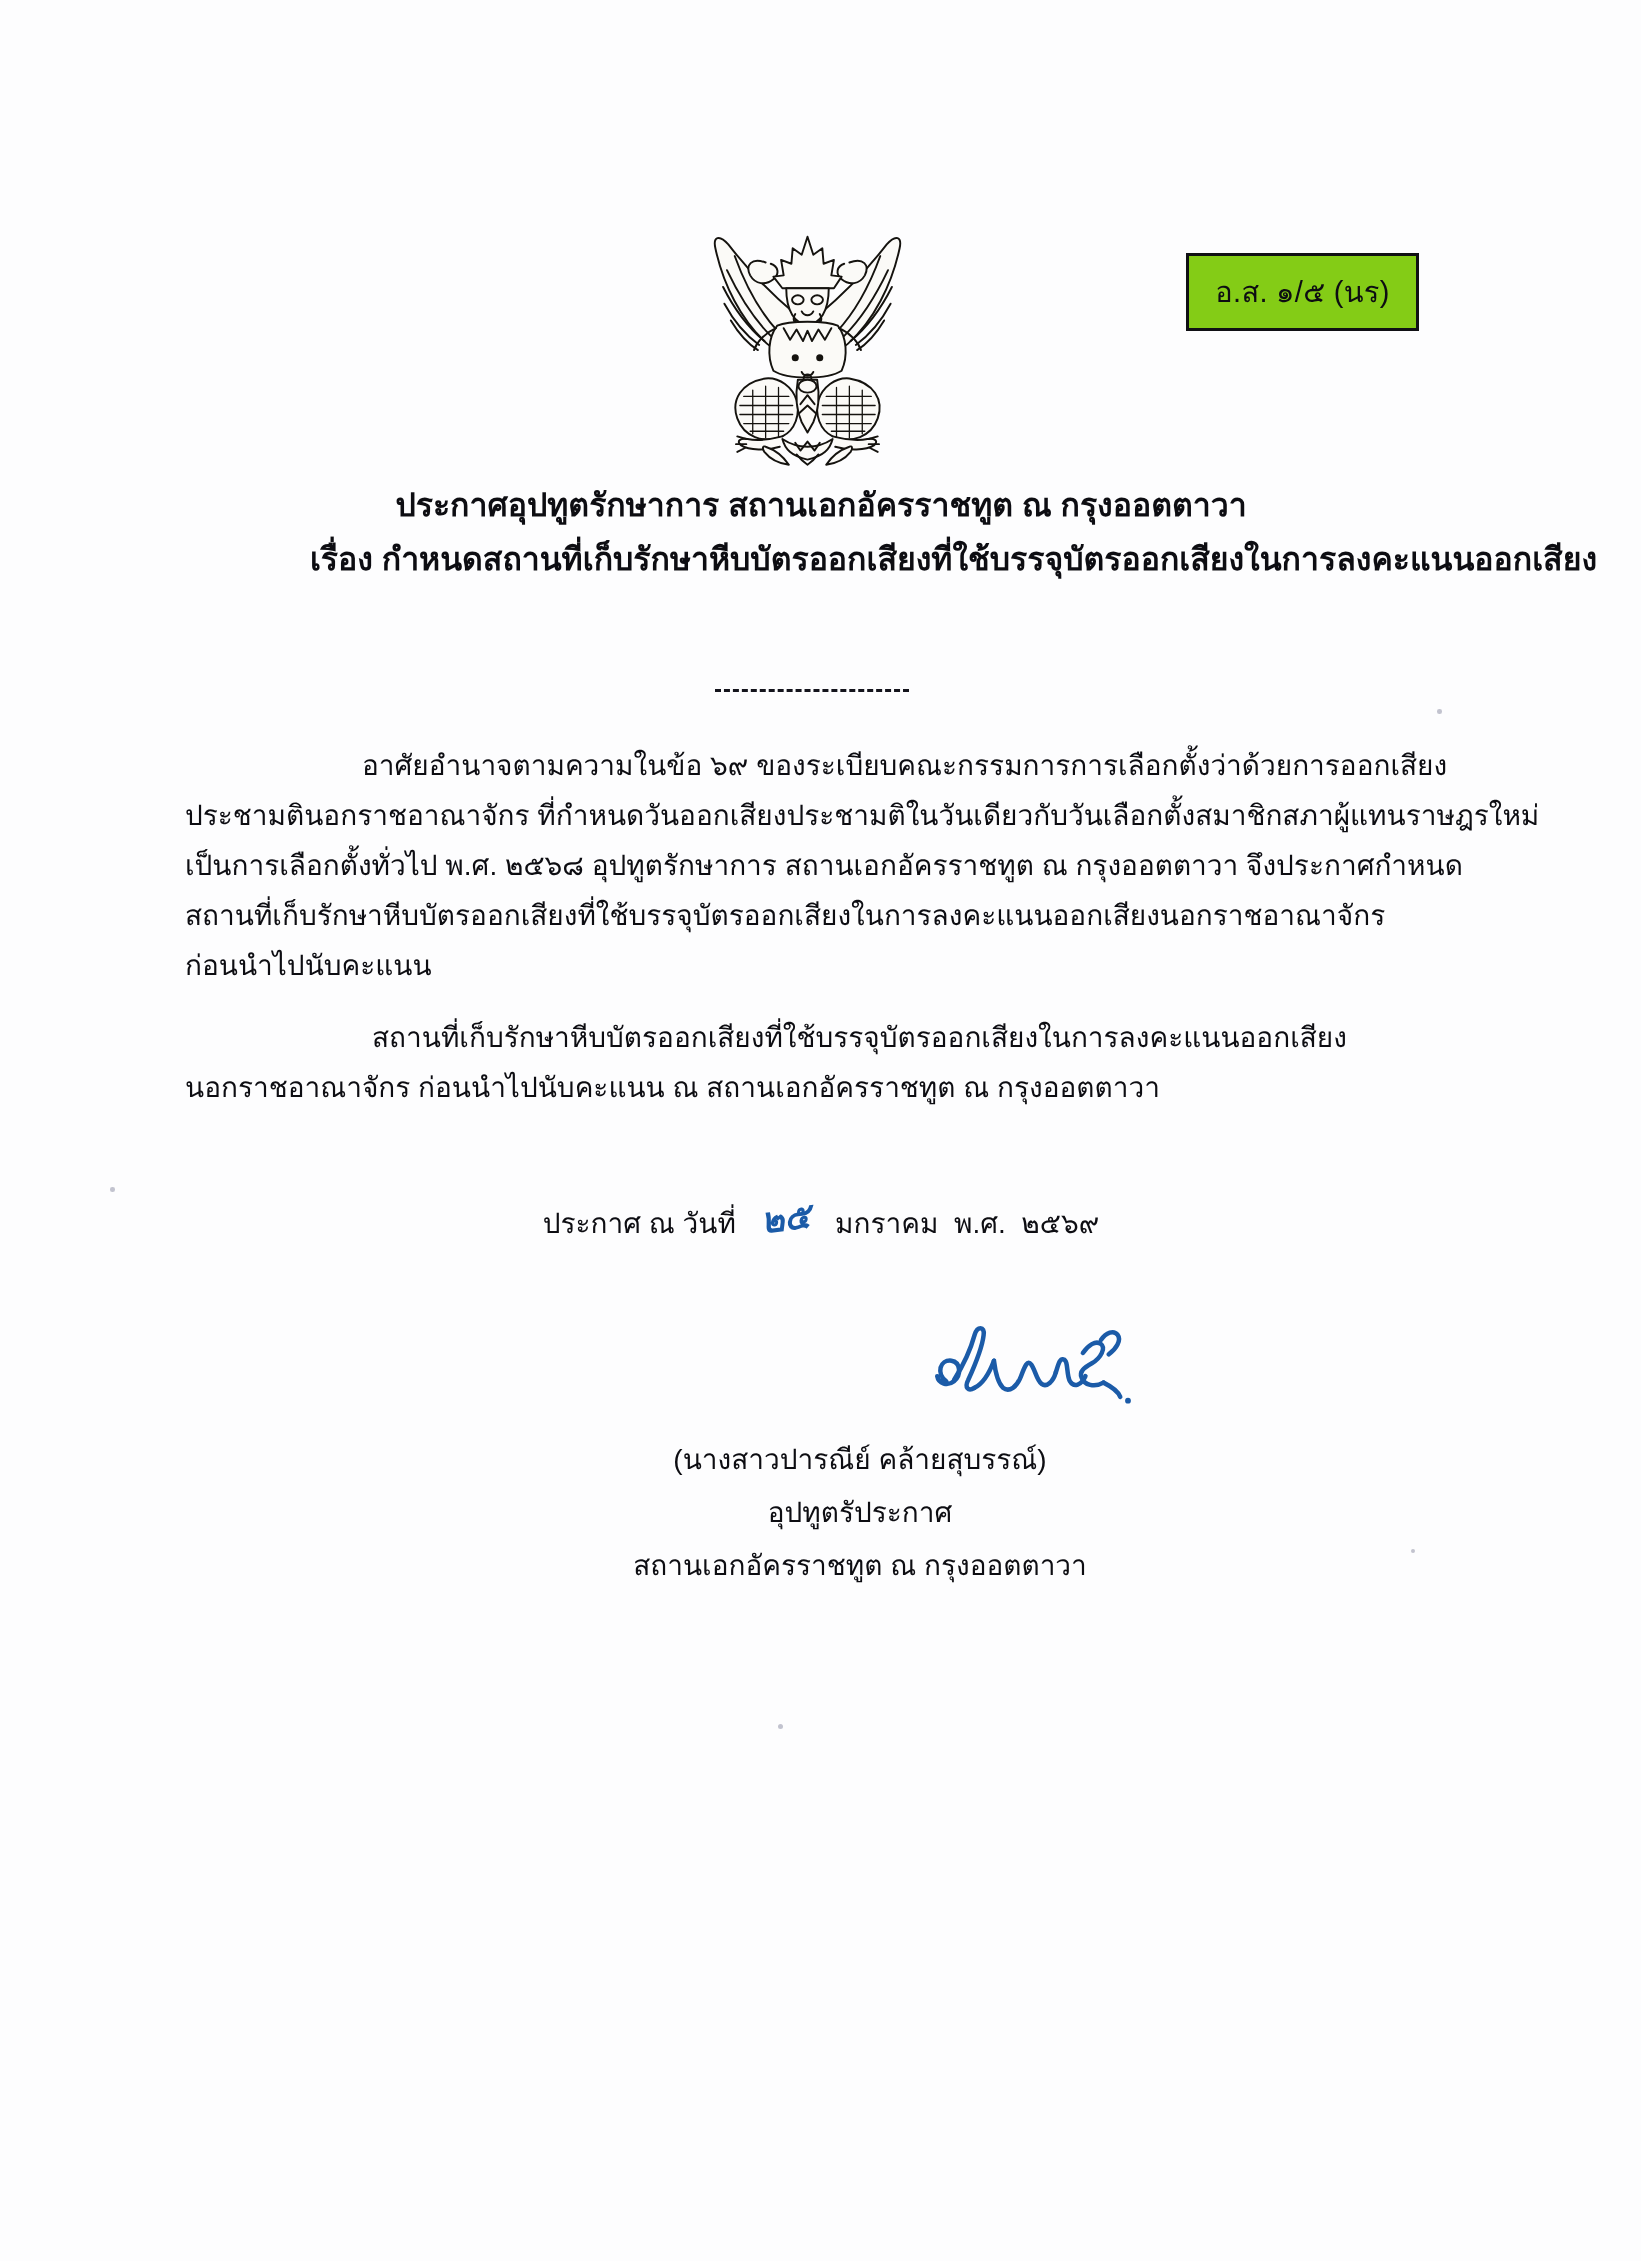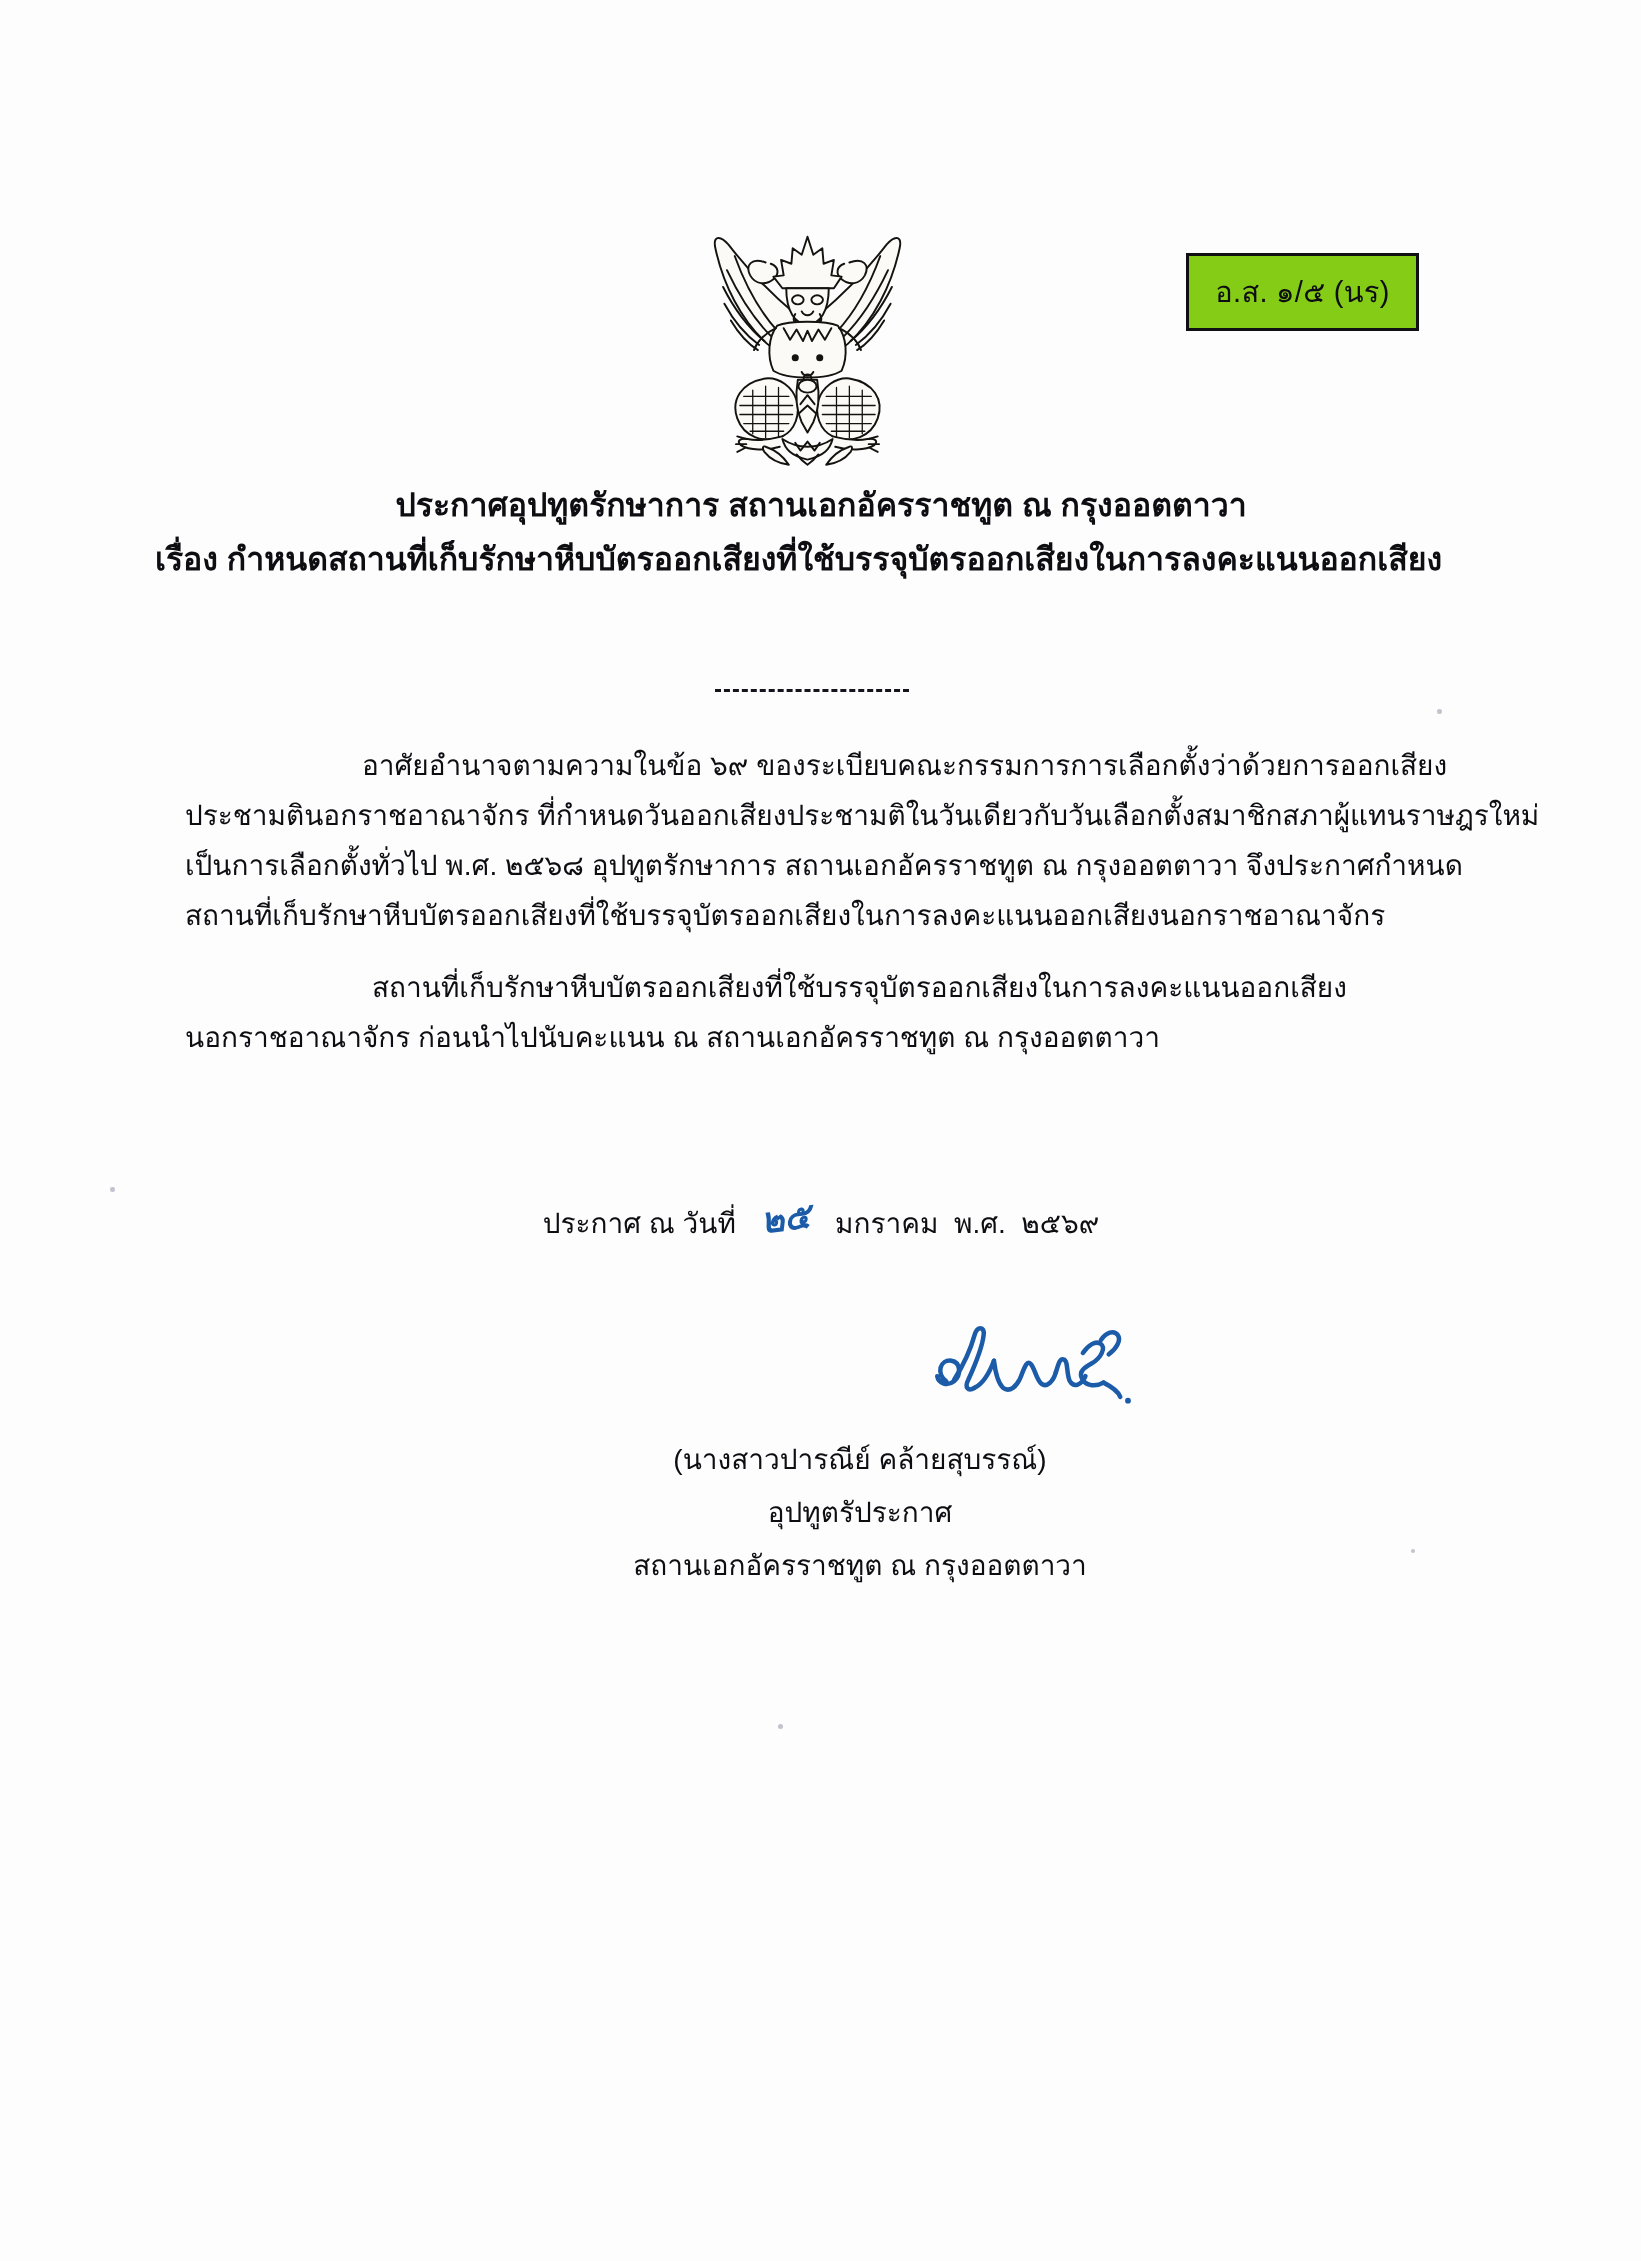--- a/index.html
+++ b/index.html
@@ -74,20 +74,21 @@
     text-align: center;
   }
   .h-line {
     font-size: 32px;
     line-height: 54px;
     white-space: nowrap;
     font-weight: 600;
   }
   .h-line.subject {
     padding-right: 45px;
+    text-align: right;
   }
 
   .rule {
     position: absolute;
     left: 715px;
     top: 689px;
     width: 194px;
     height: 0;
     border-top: 3.2px dashed #14141c;
   }
@@ -245,20 +246,21 @@
     <div class="h-line subject">เรื่อง  กำหนดสถานที่เก็บรักษาหีบบัตรออกเสียงที่ใช้บรรจุบัตรออกเสียงในการลงคะแนนออกเสียง</div>
   </div>
 
   <div class="rule"></div>
 
   <div class="body-block">
     <div class="p-line indent">อาศัยอำนาจตามความในข้อ ๖๙ ของระเบียบคณะกรรมการการเลือกตั้งว่าด้วยการออกเสียง</div>
     <div class="p-line">ประชามตินอกราชอาณาจักร ที่กำหนดวันออกเสียงประชามติในวันเดียวกับวันเลือกตั้งสมาชิกสภาผู้แทนราษฎรใหม่</div>
     <div class="p-line">เป็นการเลือกตั้งทั่วไป พ.ศ. ๒๕๖๘ อุปทูตรักษาการ สถานเอกอัครราชทูต ณ กรุงออตตาวา จึงประกาศกำหนด</div>
     <div class="p-line">สถานที่เก็บรักษาหีบบัตรออกเสียงที่ใช้บรรจุบัตรออกเสียงในการลงคะแนนออกเสียงนอกราชอาณาจักร</div>
+    <div class="p-line">ก่อนนำไปนับคะแนน</div>
     <div class="p-line indent2" style="margin-top:22px;">สถานที่เก็บรักษาหีบบัตรออกเสียงที่ใช้บรรจุบัตรออกเสียงในการลงคะแนนออกเสียง</div>
     <div class="p-line">นอกราชอาณาจักร ก่อนนำไปนับคะแนน ณ สถานเอกอัครราชทูต ณ กรุงออตตาวา</div>
   </div>
 
   <div class="date-line">
     <span>ประกาศ ณ วันที่</span>
     <span class="hw-day">๒๕</span>
     <span>มกราคม</span>&nbsp;
     <span>พ.ศ.</span>&nbsp;
     <span>๒๕๖๙</span>

